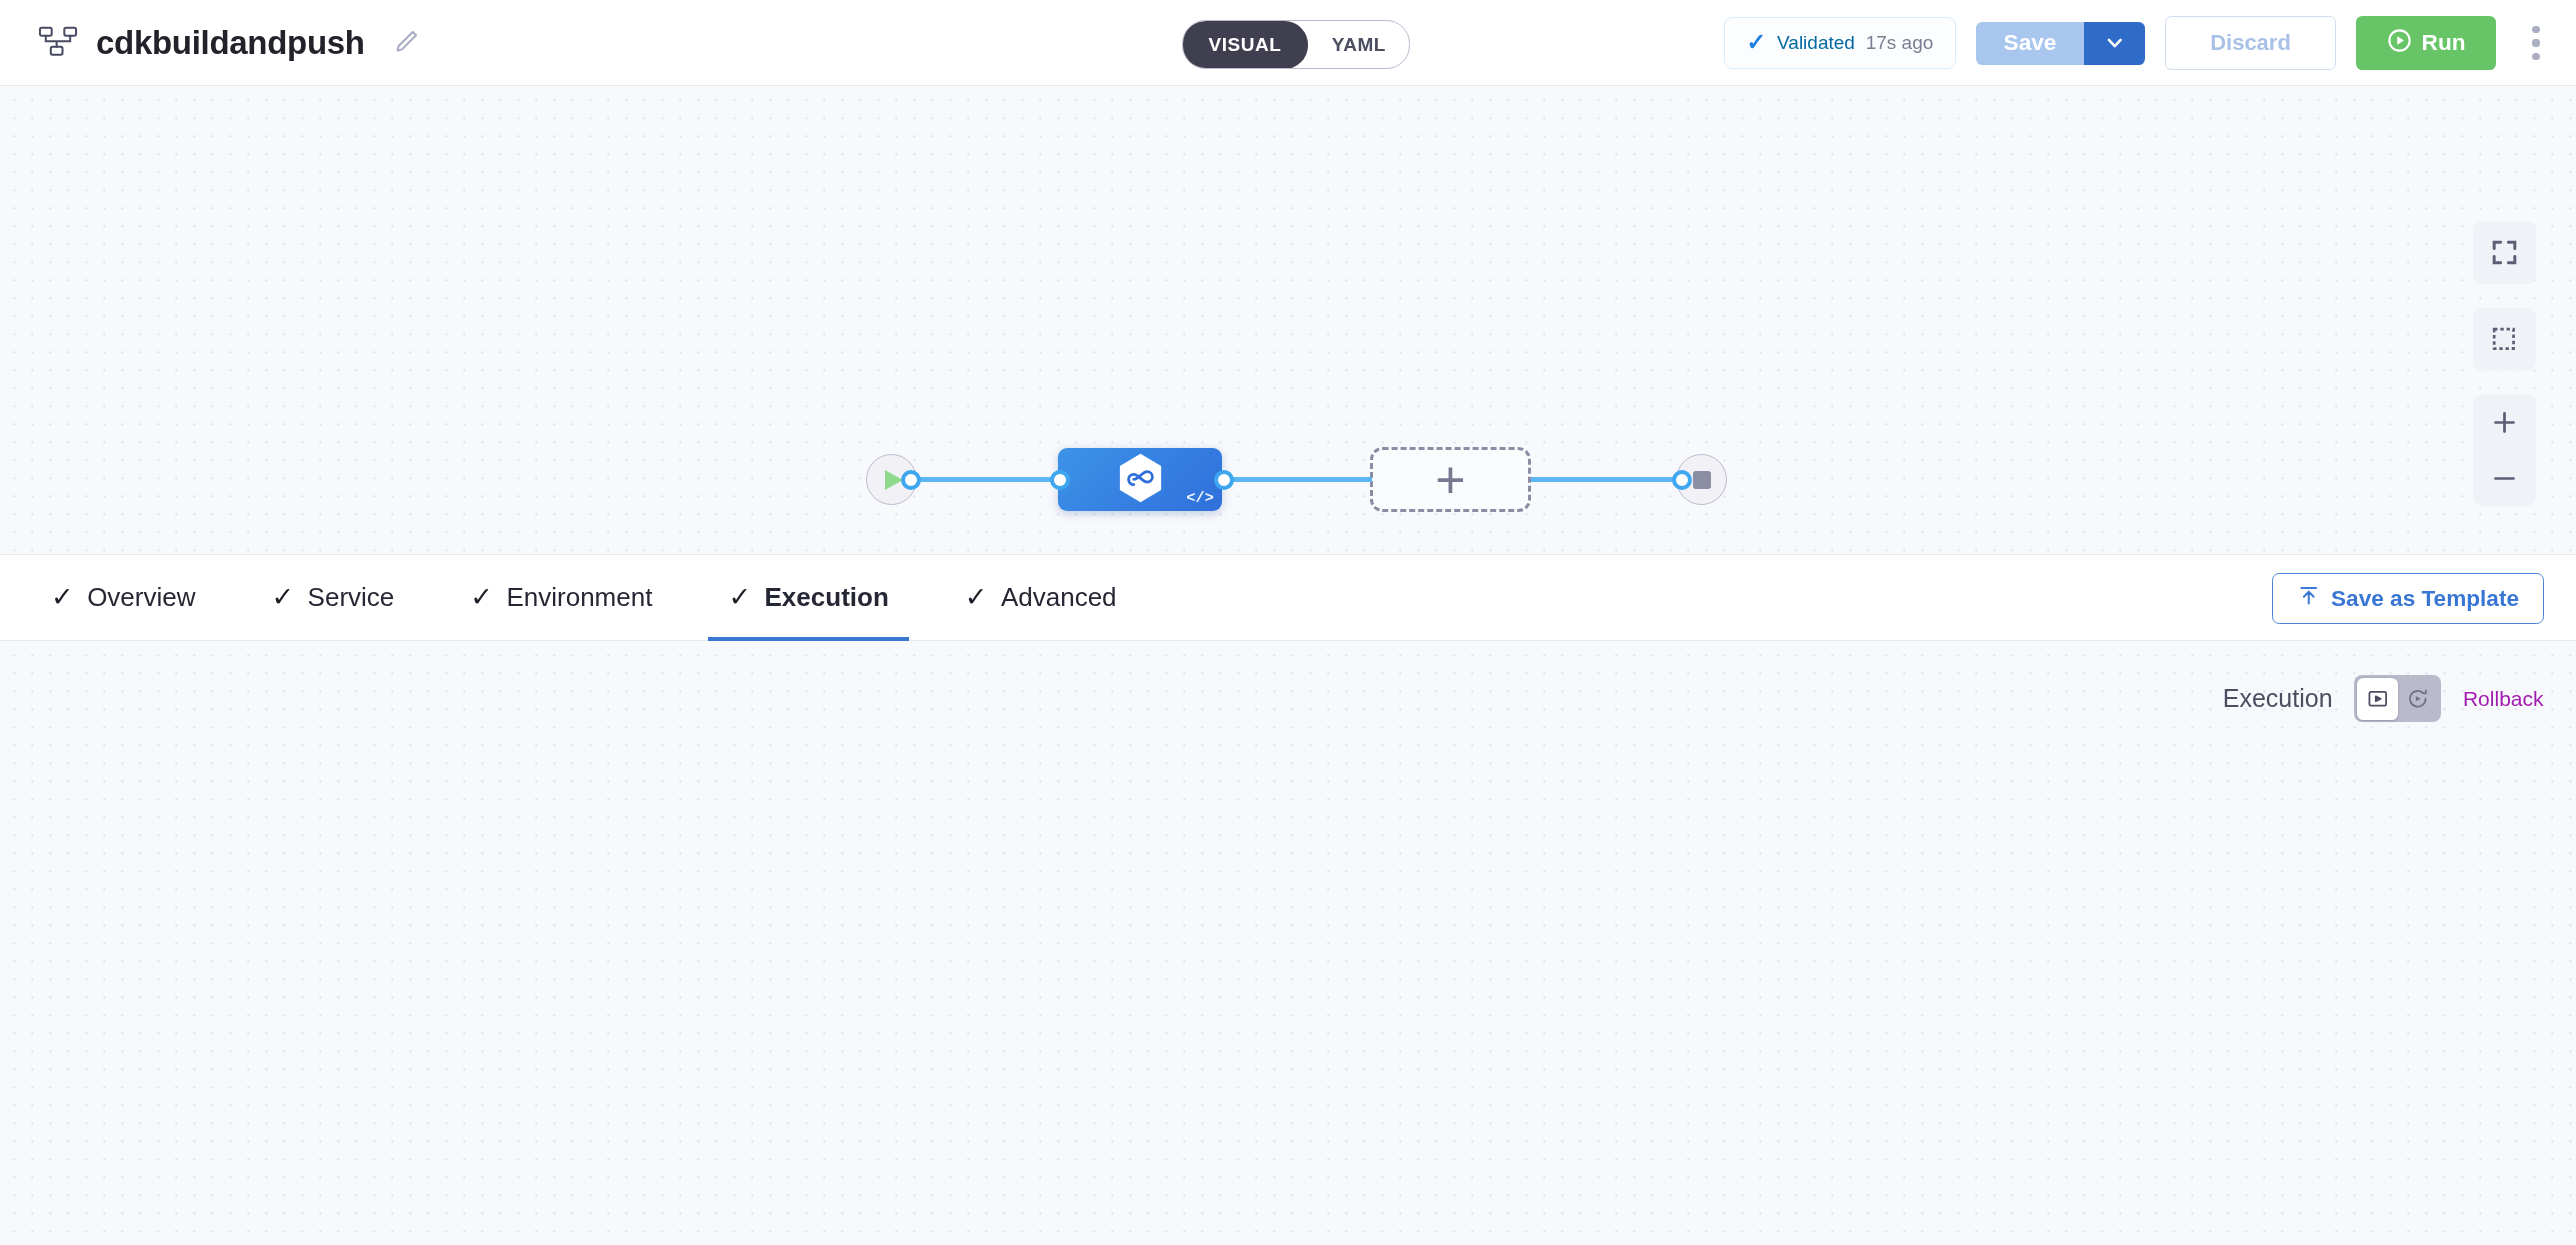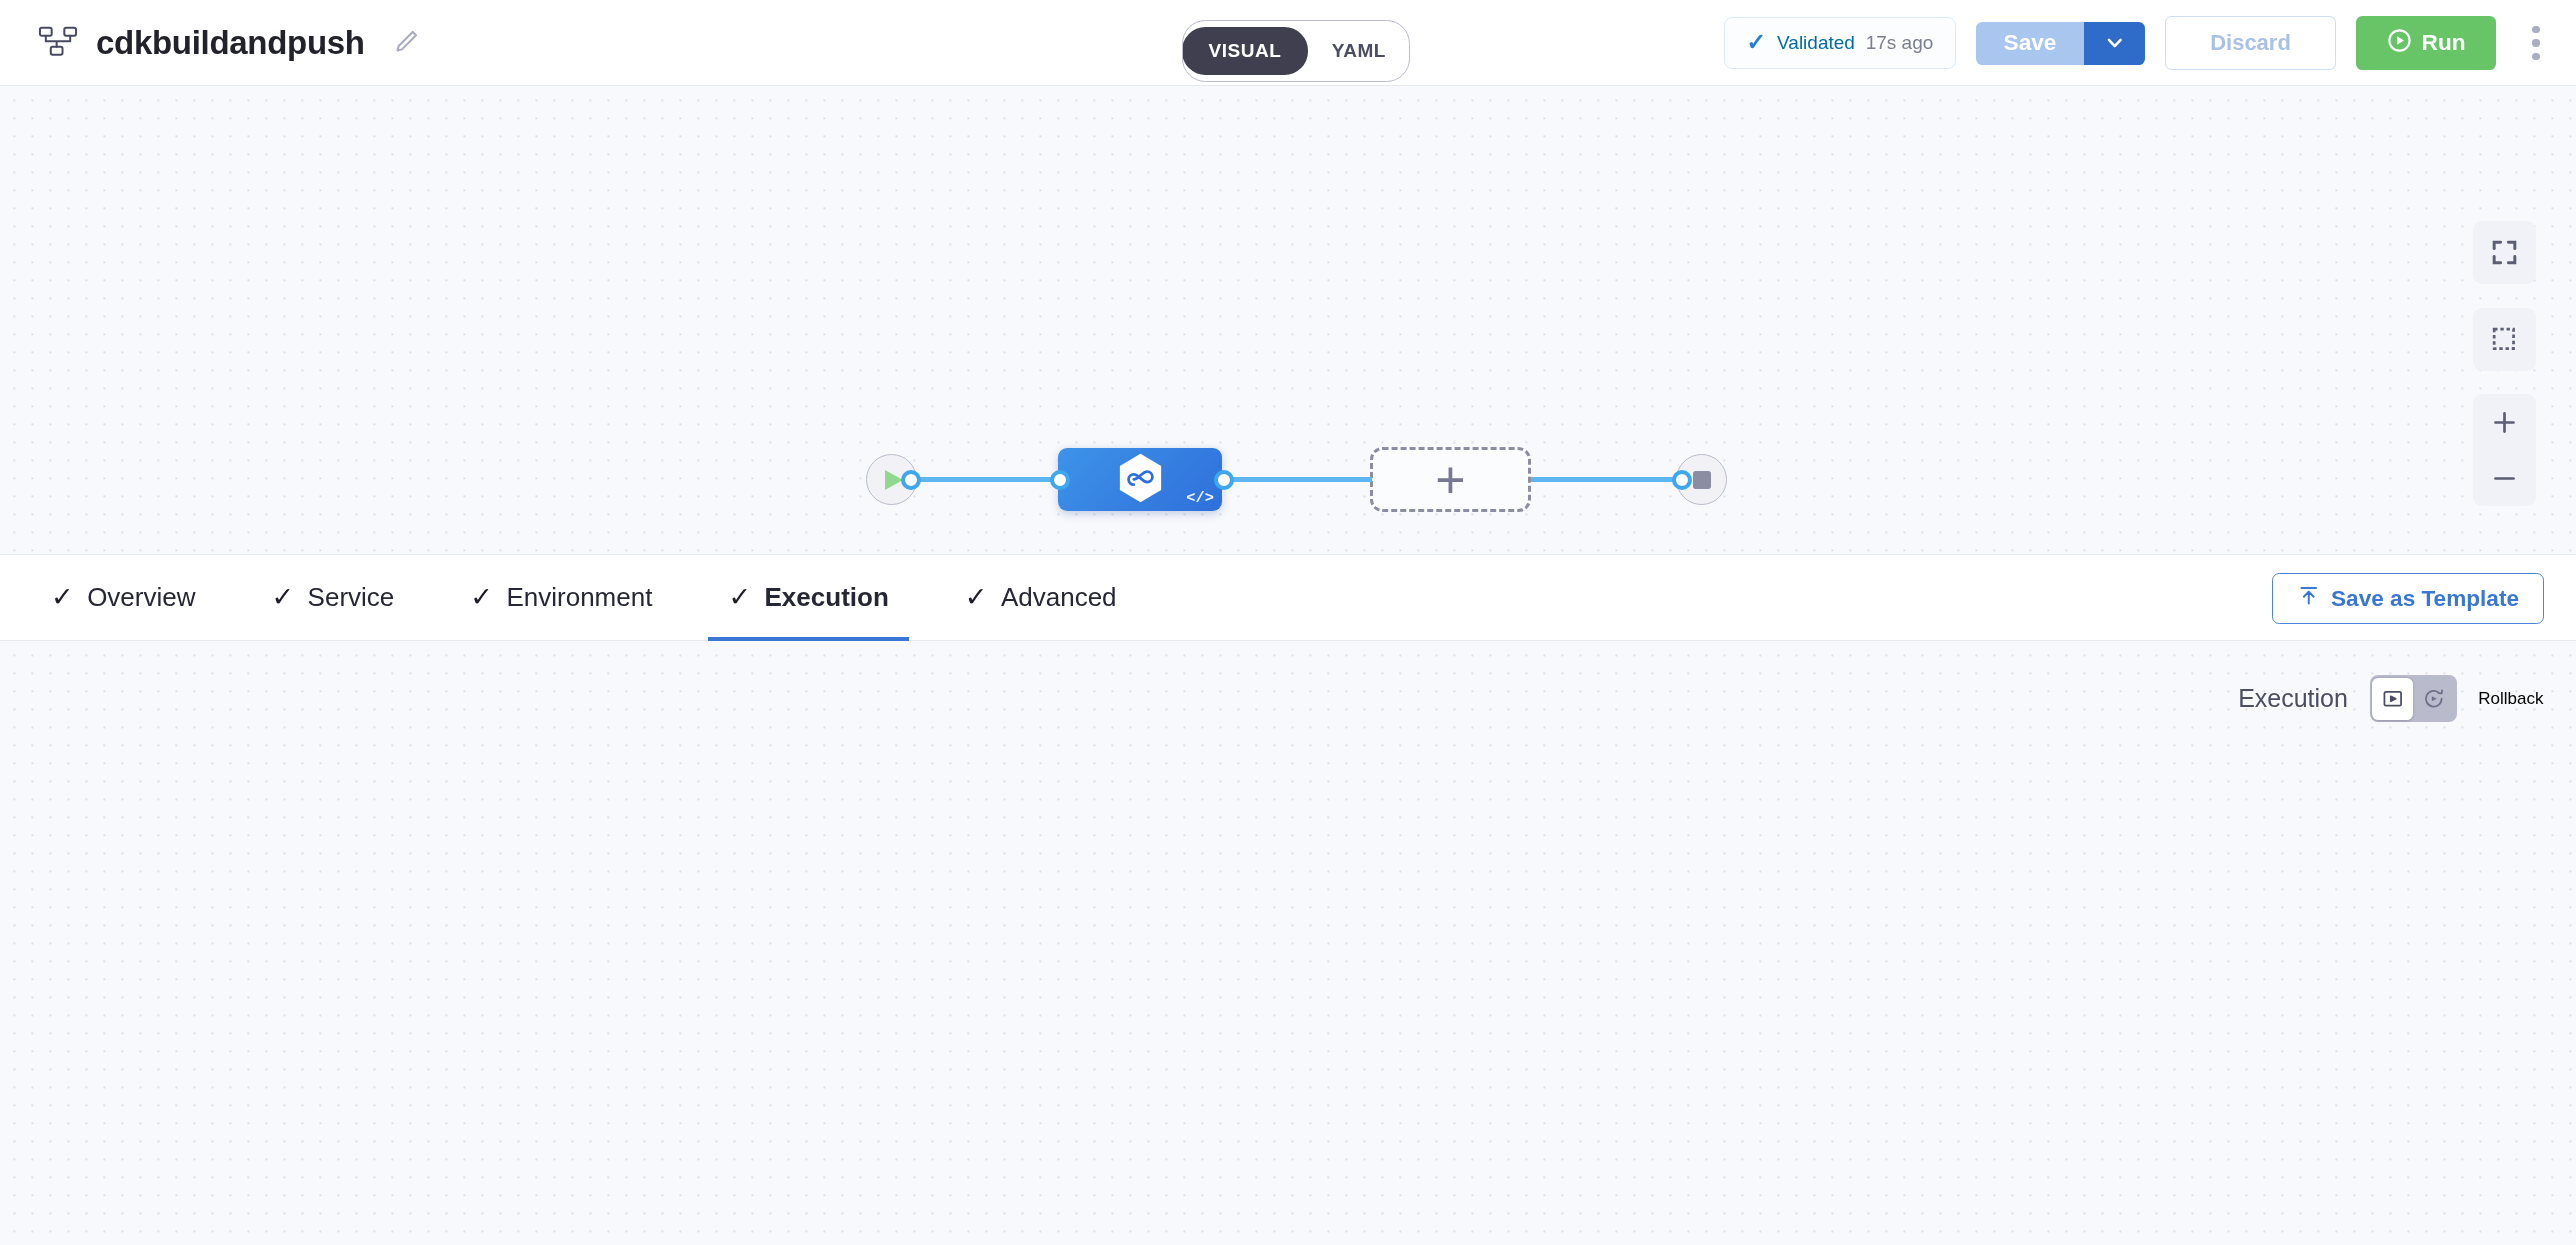--- a/index.html
+++ b/index.html
@@ -26,21 +26,21 @@
   }
   .edit-pencil { width: 27px; height: 27px; margin-left: 10.8px; flex: none; }
 
   .hdr-center {
     position: absolute; left: 1182px; top: 20px;
     display: flex; align-items: center;
   }
   .seg-toggle {
     display: flex; align-items: center;
     border: 1.4px solid #b9bbcd; border-radius: 23.5px;
-    height: 62px; background: #fff; overflow: hidden;
+    height: 49px; background: #fff; overflow: hidden;
   }
   .seg-item {
     height: 45px; display: flex; align-items: center; justify-content: center;
     padding: 0 23.5px; font-size: 19px; font-weight: bold; letter-spacing: 0.5px;
     color: #4b4d61; cursor: pointer;
   }
   .seg-item.active {
     background: #3f3f50; color: #ffffff; border-radius: 23.5px;
     margin: -1.4px 0 -1.4px -1.4px; height: 48px; padding: 0 27px;
   }
@@ -179,21 +179,21 @@
     background: #ffffff; color: #3a77d4; font-size: 22.6px; font-weight: bold;
     display: flex; align-items: center; gap: 10.8px; cursor: pointer;
   }
 
   
   .exec-row {
     position: absolute; right: 32.5px; top: 675px;
     display: flex; align-items: center; gap: 21.7px; z-index: 9;
   }
   .exec-label { font-size: 25px; color: #4b4d61; }
-  .rollback-label { font-size: 17px; color: #000000; cursor: pointer; }
+  .rollback-label { font-size: 21px; color: #a21caf; cursor: pointer; }
   .mode-toggle {
     display: flex; align-items: center; background: #b9bbcd;
     border-radius: 8.1px; padding: 2.7px; height: 47px; width: 87px;
   }
   .mode-opt {
     width: 41px; height: 42px; border-radius: 6.3px;
     display: flex; align-items: center; justify-content: center; cursor: pointer;
   }
   .mode-opt.on { background: #ffffff; box-shadow: 0 0.9px 2.7px rgba(0,0,0,.2); }
 </style>

